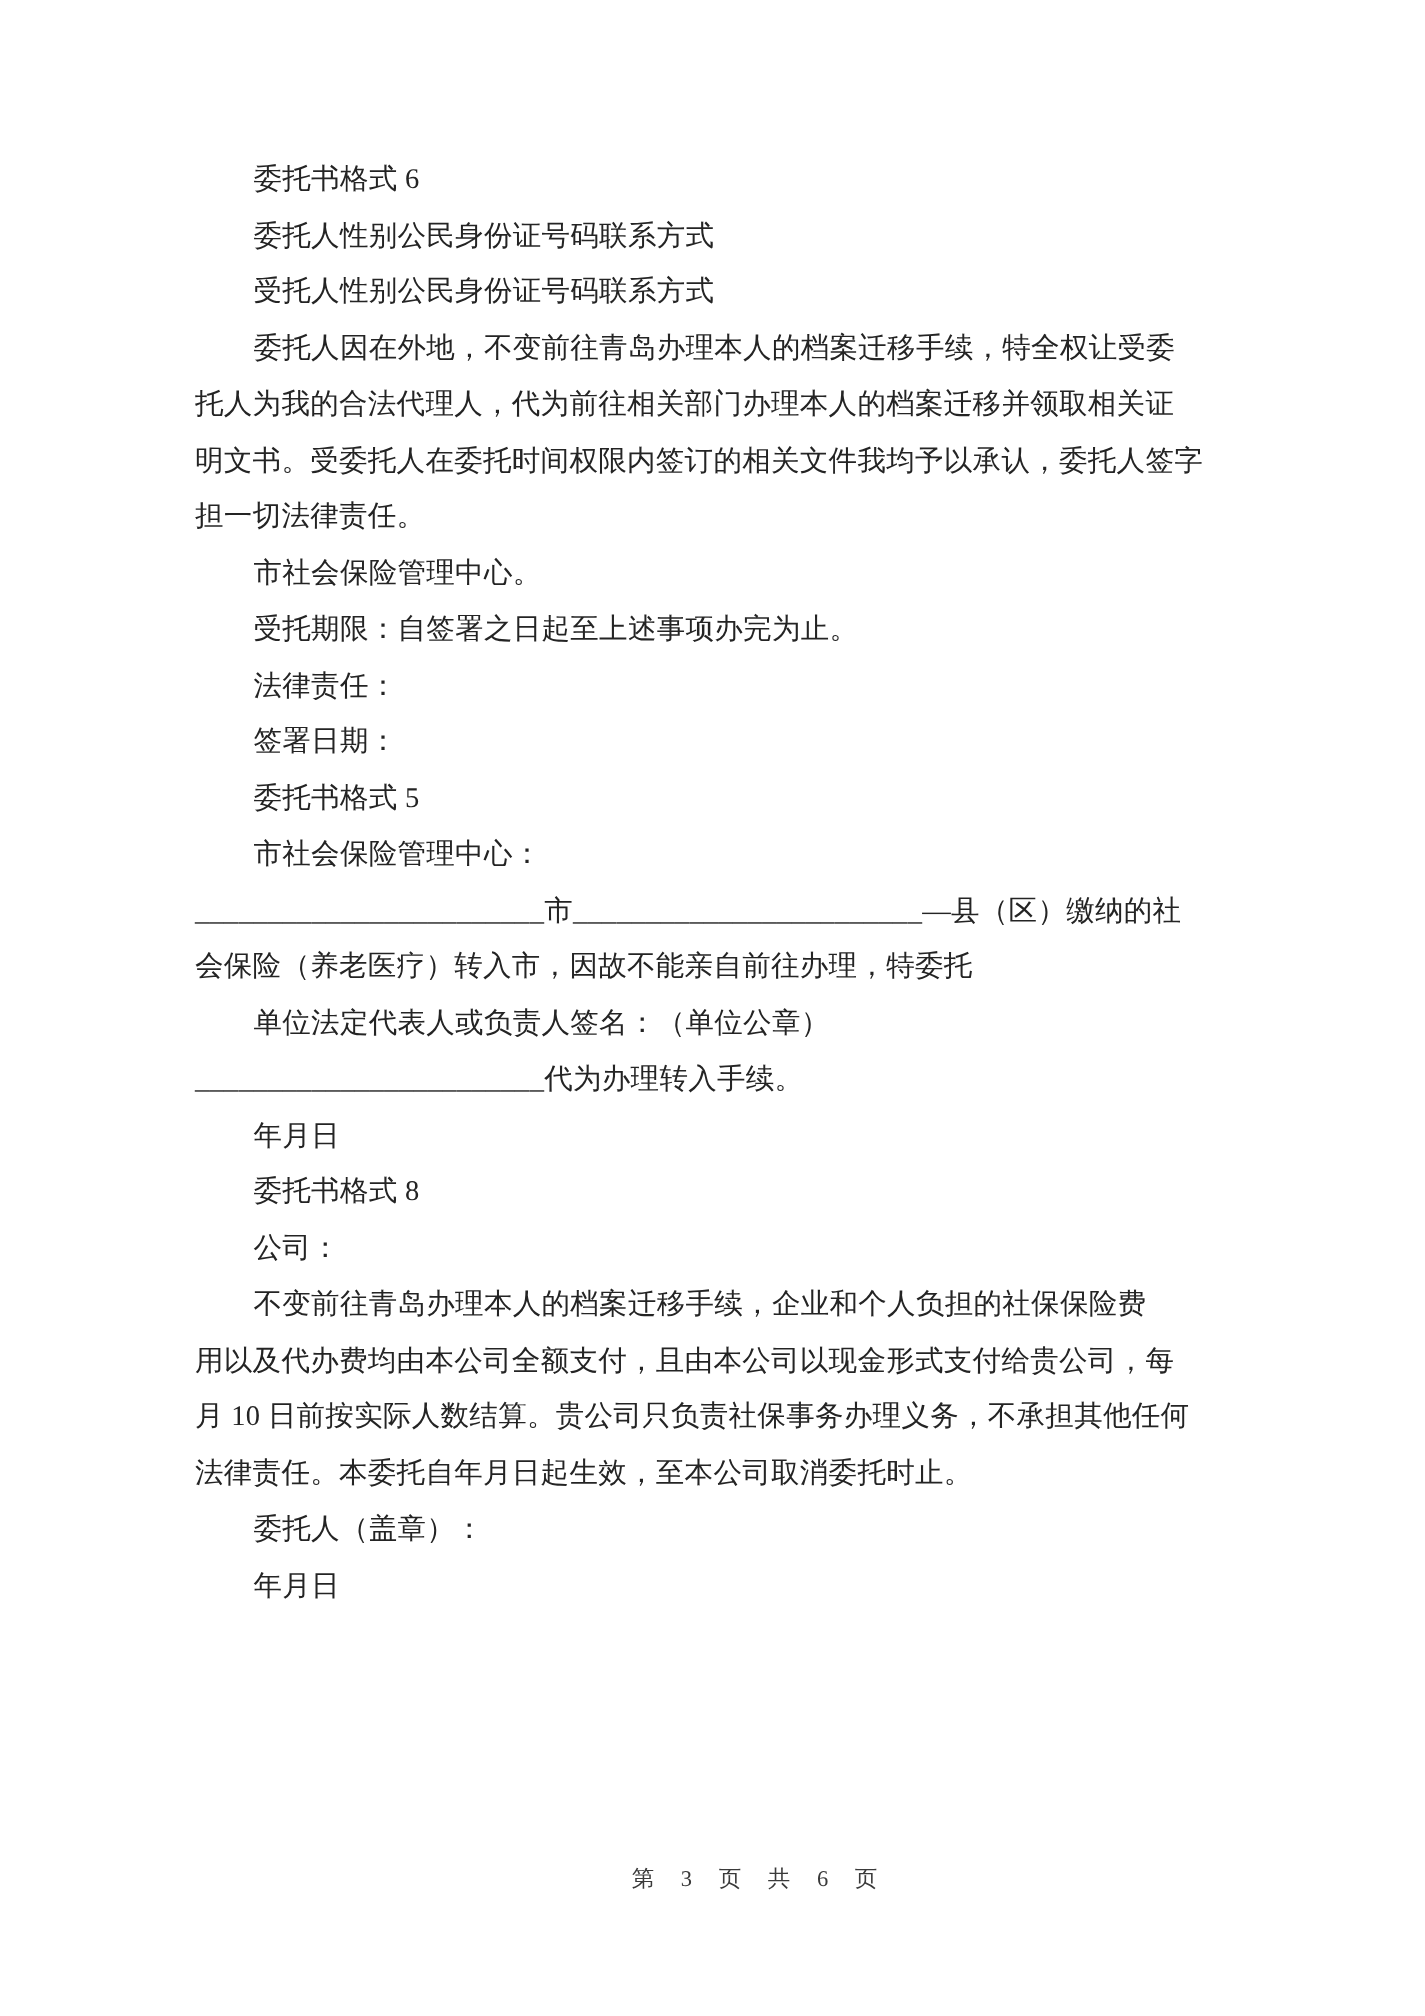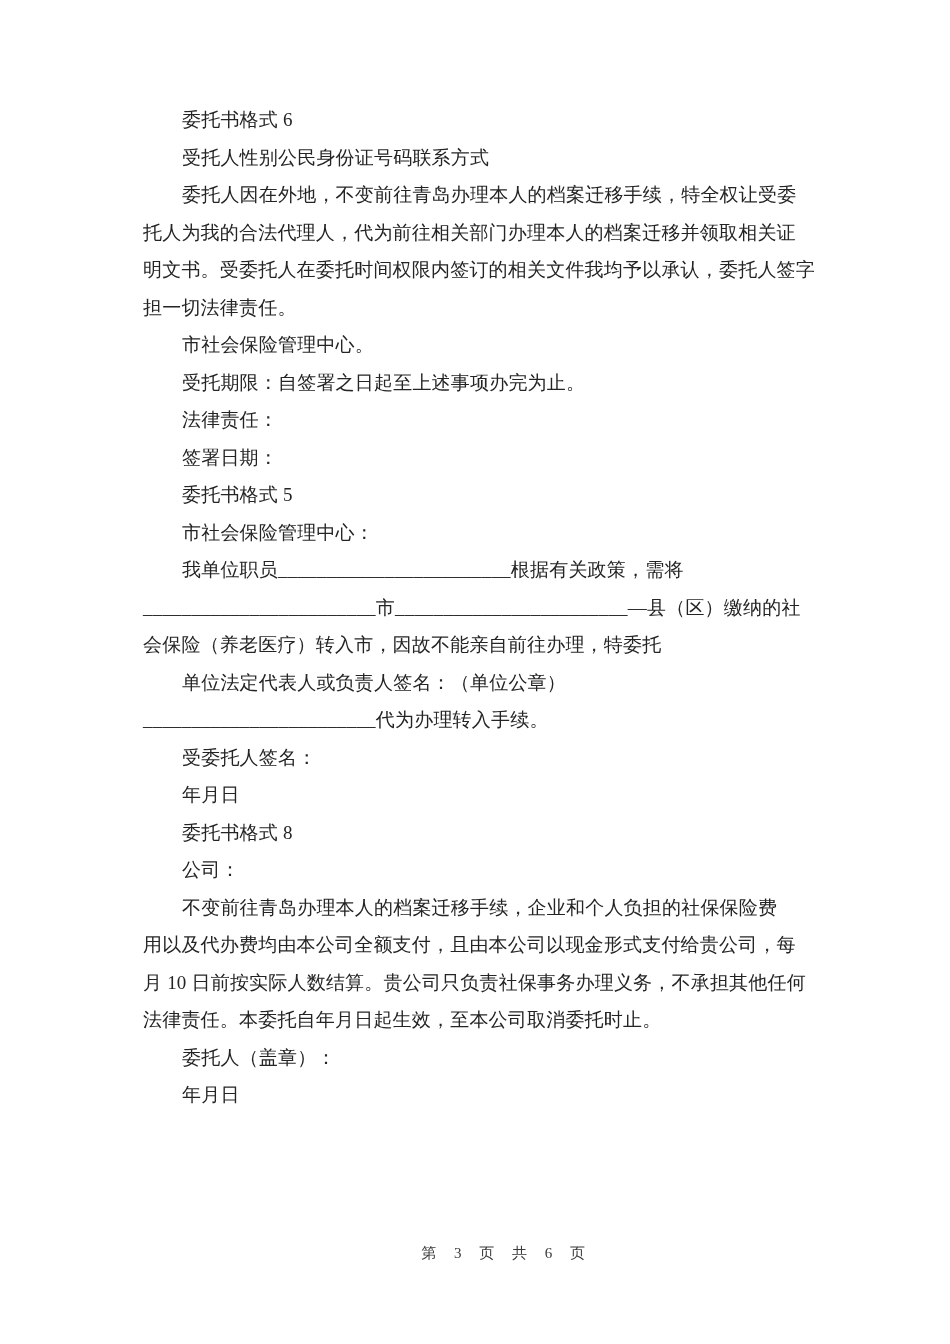--- a/index.html
+++ b/index.html
@@ -14,21 +14,21 @@
     position: relative;
     width: 950px;
     height: 1344px;
     background: #ffffff;
     font-family: "Liberation Serif", "DejaVu Serif", serif;
     color: #242424;
   }
   .doc-body {
     position: absolute;
     top: 101px;
-    left: 143px;
+    left: 130px;
     width: 662px;
   }
   .line {
     font-size: 19px;
     line-height: 37.5px;
     height: 37.5px;
     white-space: pre;
     letter-spacing: 0.2px;
     color: #242424;
   }
@@ -48,37 +48,36 @@
     word-spacing: 8px;
     white-space: pre;
   }
 </style>
 </head>
 <body>
 
 <div class="page">
   <div class="doc-body">
       <div class="line indent">委托书格式 6</div>
+      <div class="line indent">委托人性别公民身份证号码联系方式</div>
       <div class="line indent">受托人性别公民身份证号码联系方式</div>
       <div class="line indent">委托人因在外地，不变前往青岛办理本人的档案迁移手续，特全权让受委</div>
       <div class="line">托人为我的合法代理人，代为前往相关部门办理本人的档案迁移并领取相关证</div>
       <div class="line">明文书。受委托人在委托时间权限内签订的相关文件我均予以承认，委托人签字</div>
       <div class="line">担一切法律责任。</div>
       <div class="line indent">市社会保险管理中心。</div>
       <div class="line indent">受托期限：自签署之日起至上述事项办完为止。</div>
       <div class="line indent">法律责任：</div>
       <div class="line indent">签署日期：</div>
       <div class="line indent">委托书格式 5</div>
       <div class="line indent">市社会保险管理中心：</div>
-      <div class="line indent">我单位职员________________________根据有关政策，需将</div>
       <div class="line">________________________市________________________—县（区）缴纳的社</div>
       <div class="line">会保险（养老医疗）转入市，因故不能亲自前往办理，特委托</div>
       <div class="line indent">单位法定代表人或负责人签名：（单位公章）</div>
       <div class="line">________________________代为办理转入手续。</div>
-      <div class="line indent">受委托人签名：</div>
       <div class="line indent">年月日</div>
       <div class="line indent">委托书格式 8</div>
       <div class="line indent">公司：</div>
       <div class="line indent">不变前往青岛办理本人的档案迁移手续，企业和个人负担的社保保险费</div>
       <div class="line">用以及代办费均由本公司全额支付，且由本公司以现金形式支付给贵公司，每</div>
       <div class="line">月 10 日前按实际人数结算。贵公司只负责社保事务办理义务，不承担其他任何</div>
       <div class="line">法律责任。本委托自年月日起生效，至本公司取消委托时止。</div>
       <div class="line indent">委托人（盖章）：</div>
       <div class="line indent">年月日</div>
     </div>

